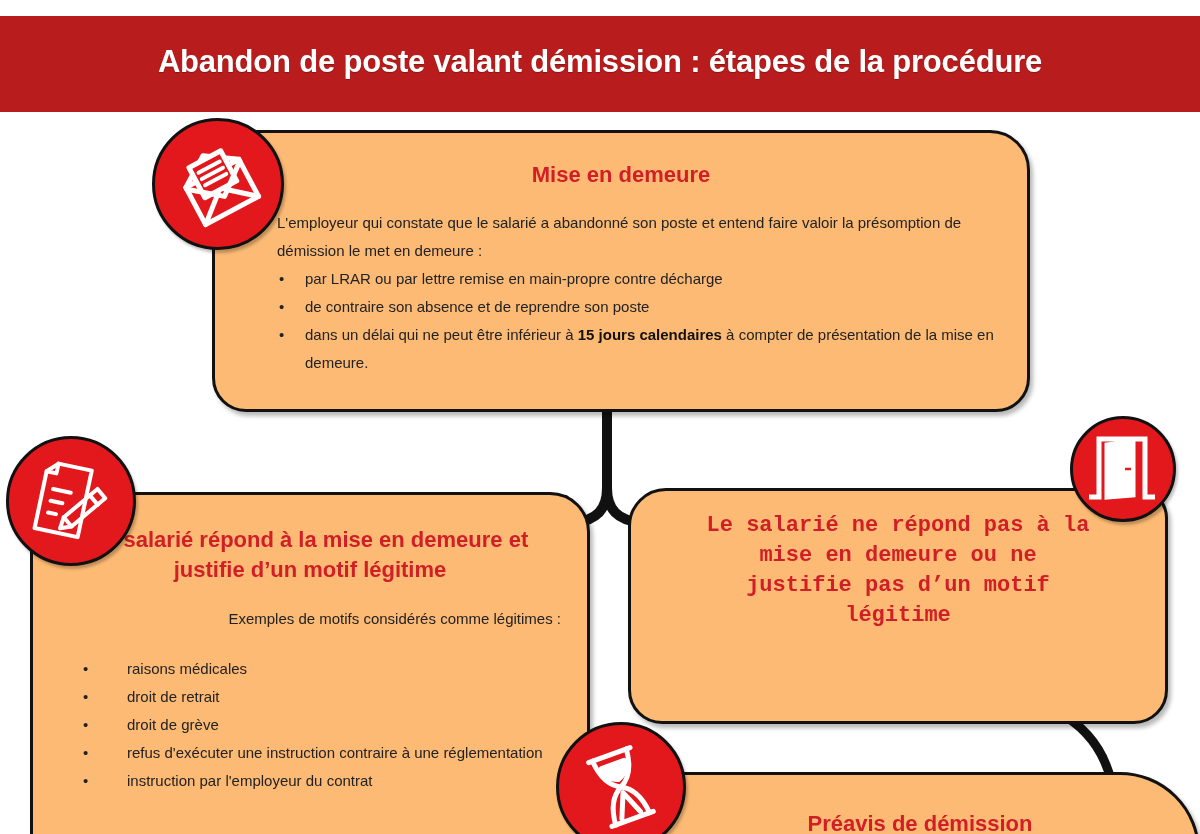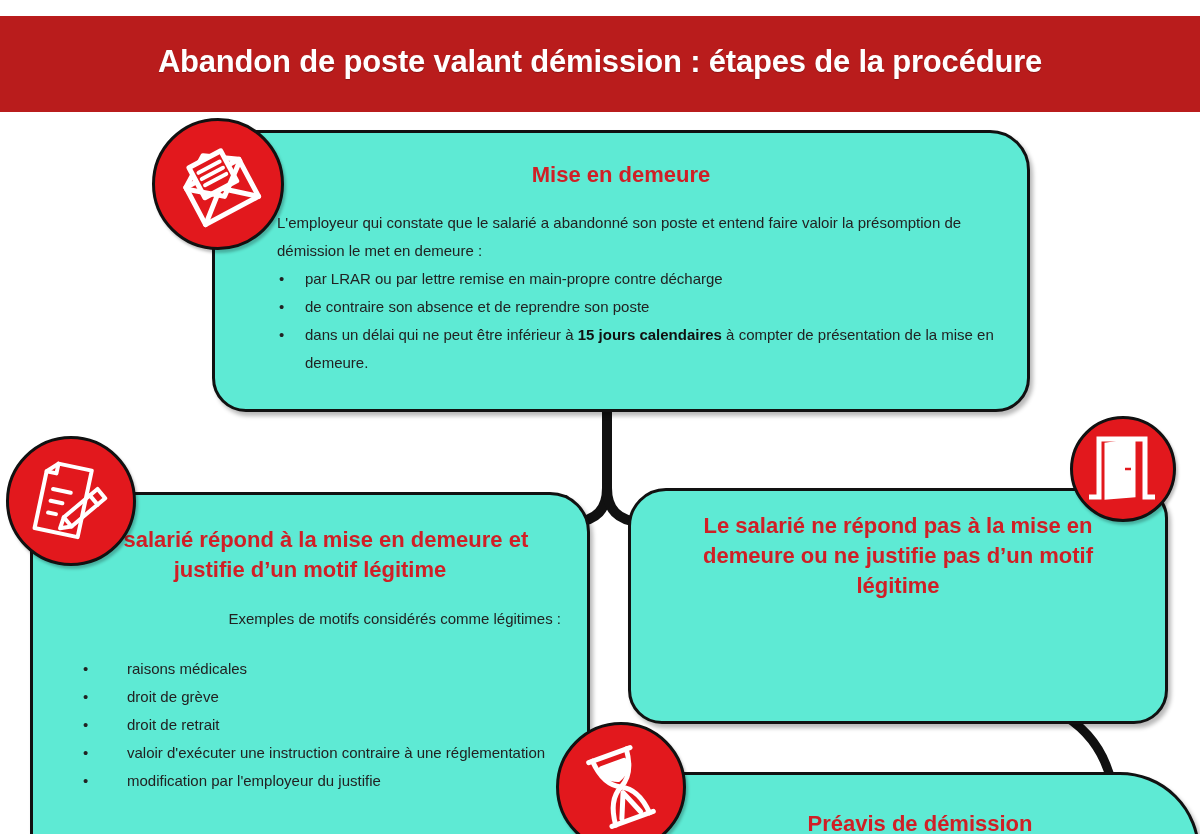--- a/index.html
+++ b/index.html
@@ -12,21 +12,21 @@
       position: absolute; left: 0; top: 0; width: 1200px; height: 96px;
       background: #b91c1c;
       display: flex; align-items: center; justify-content: center; margin-top: 16px;
     }
     .banner h1 {
       margin: 0; color: #fff; font-size: 31px; font-weight: bold;
       letter-spacing: -0.2px; text-shadow: 0 1px 1px rgba(0,0,0,0.25);
       padding-bottom: 4px;
     }
     .box {
-      position: absolute; background: #5eead4;
+      position: absolute; background: #fdba74;
       border: 3px solid #111; border-radius: 34px;
       box-shadow: 3px 4px 4px rgba(0,0,0,0.28);
       box-sizing: border-box;
     }
     .box-title {
       color: #d01f26; font-weight: bold; text-align: center;
       font-size: 22px; line-height: 30px; margin: 0;
     }
     .box-text { font-size: 15px; line-height: 28px; color: #222; }
     .box-text b { color: #111; }
@@ -45,21 +45,21 @@
     
     #box2 { left: 30px; top: 492px; width: 560px; height: 380px; border-radius: 30px 40px 0 0; }
     #box2 .box-title { position: absolute; top: 30px; left: 0; right: 0; }
     #box2 .intro { position: absolute; left: 48px; top: 110px; width: 480px; text-align: right; }
     #box2 ul.bul { position: absolute; left: 48px; top: 160px; width: 480px; }
     #box2 ul.bul li { padding-left: 46px; }
     #box2 ul.bul li::before { left: 2px; }
 
     
     #box3 { left: 628px; top: 488px; width: 540px; height: 236px; border-radius: 38px 30px 34px 34px; }
-    #box3 .box-title { position: absolute; top: 20px; left: 0; right: 0; }
+    #box3 .box-title { position: absolute; top: 20px; left: 0; right: 0; font-family: Liberation Mono, monospace; }
     #box3 .desc { position: absolute; left: 40px; top: 144px; width: 470px; }
 
     
     #box4 { left: 640px; top: 772px; width: 560px; height: 120px; border-radius: 10px 80px 0 0; }
     #box4 .box-title { position: absolute; top: 22px; left: 0; right: 0; margin-top: 12px; }
 
     .icon-circle {
       position: absolute; border-radius: 50%;
       background: #e2181d; border: 3px solid #111;
       box-sizing: border-box; display: flex; align-items: center; justify-content: center;
@@ -102,24 +102,24 @@
     <li>de contraire son absence et de reprendre son poste</li>
     <li><span>dans un délai qui ne peut être inférieur à </span><b>15 jours calendaires</b><span> à compter de présentation de la mise en demeure.</span></li>
   </ul>
 </div>
 
 <div class="box" id="box2">
   <p class="box-title" style="padding:0 40px;">Le salarié répond à la mise en demeure et justifie d’un motif légitime</p>
   <div class="box-text intro">Exemples de motifs considérés comme légitimes :</div>
   <ul class="bul box-text">
     <li>raisons médicales</li>
+    <li>droit de retrait</li>
     <li>droit de grève</li>
-    <li>droit de retrait</li>
-    <li>valoir d'exécuter une instruction contraire à une réglementation</li>
-    <li>modification par l'employeur du justifie</li>
+    <li>refus d'exécuter une instruction contraire à une réglementation</li>
+    <li>instruction par l'employeur du contrat</li>
   </ul>
 </div>
 
 <div class="box" id="box3">
   <p class="box-title" style="padding:0 70px;">Le salarié ne répond pas à la mise en demeure ou ne justifie pas d’un motif légitime</p>
 </div>
 
 <div class="box" id="box4">
   <p class="box-title">Préavis de démission</p>
 </div>

